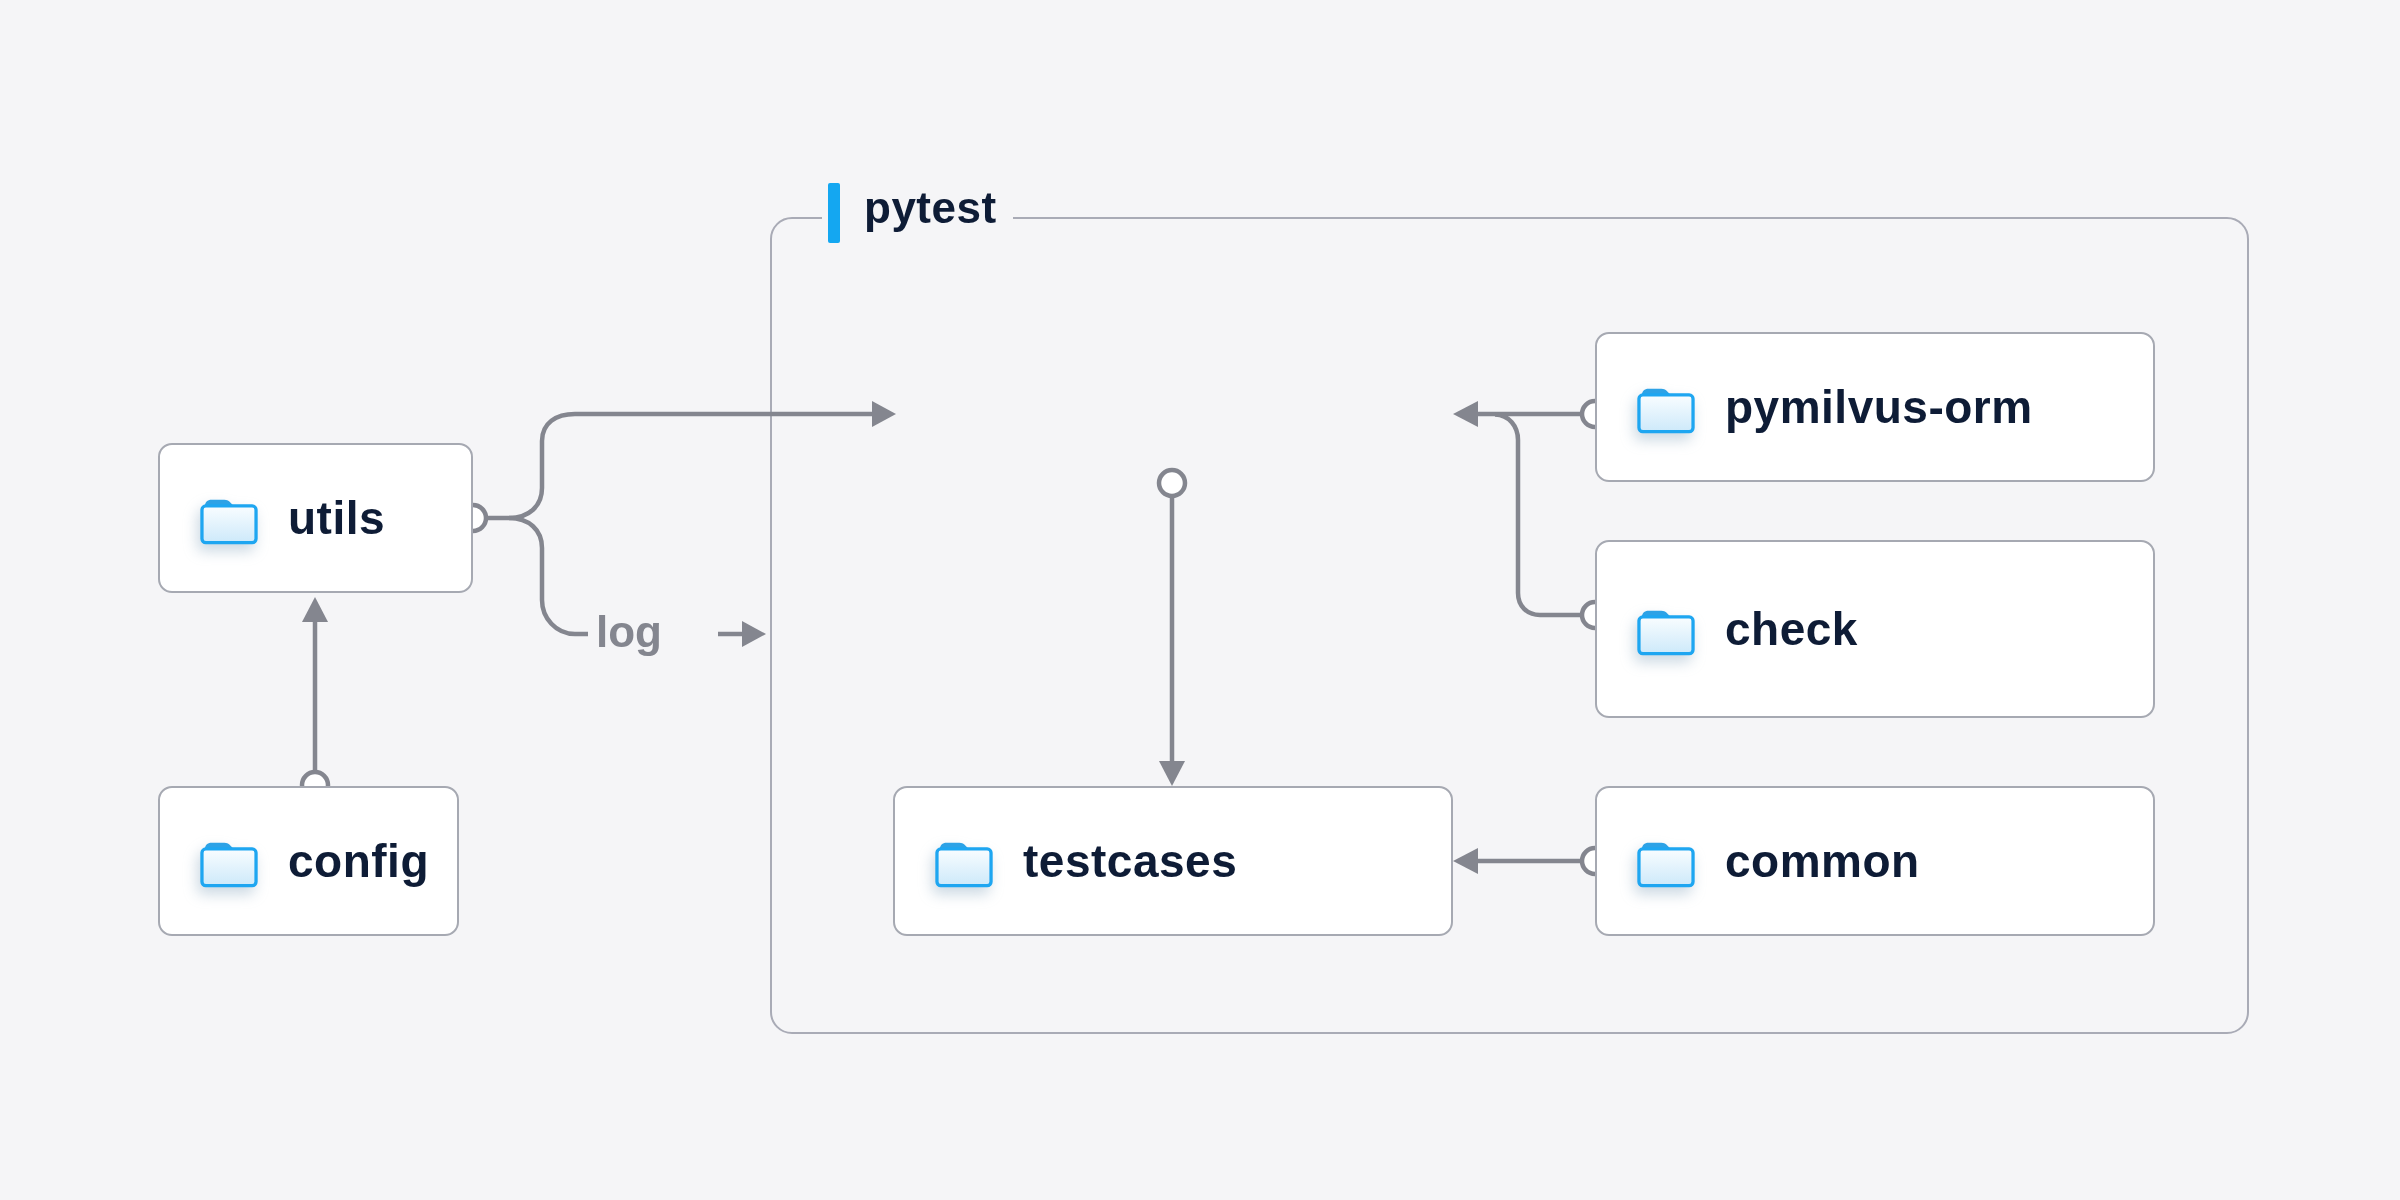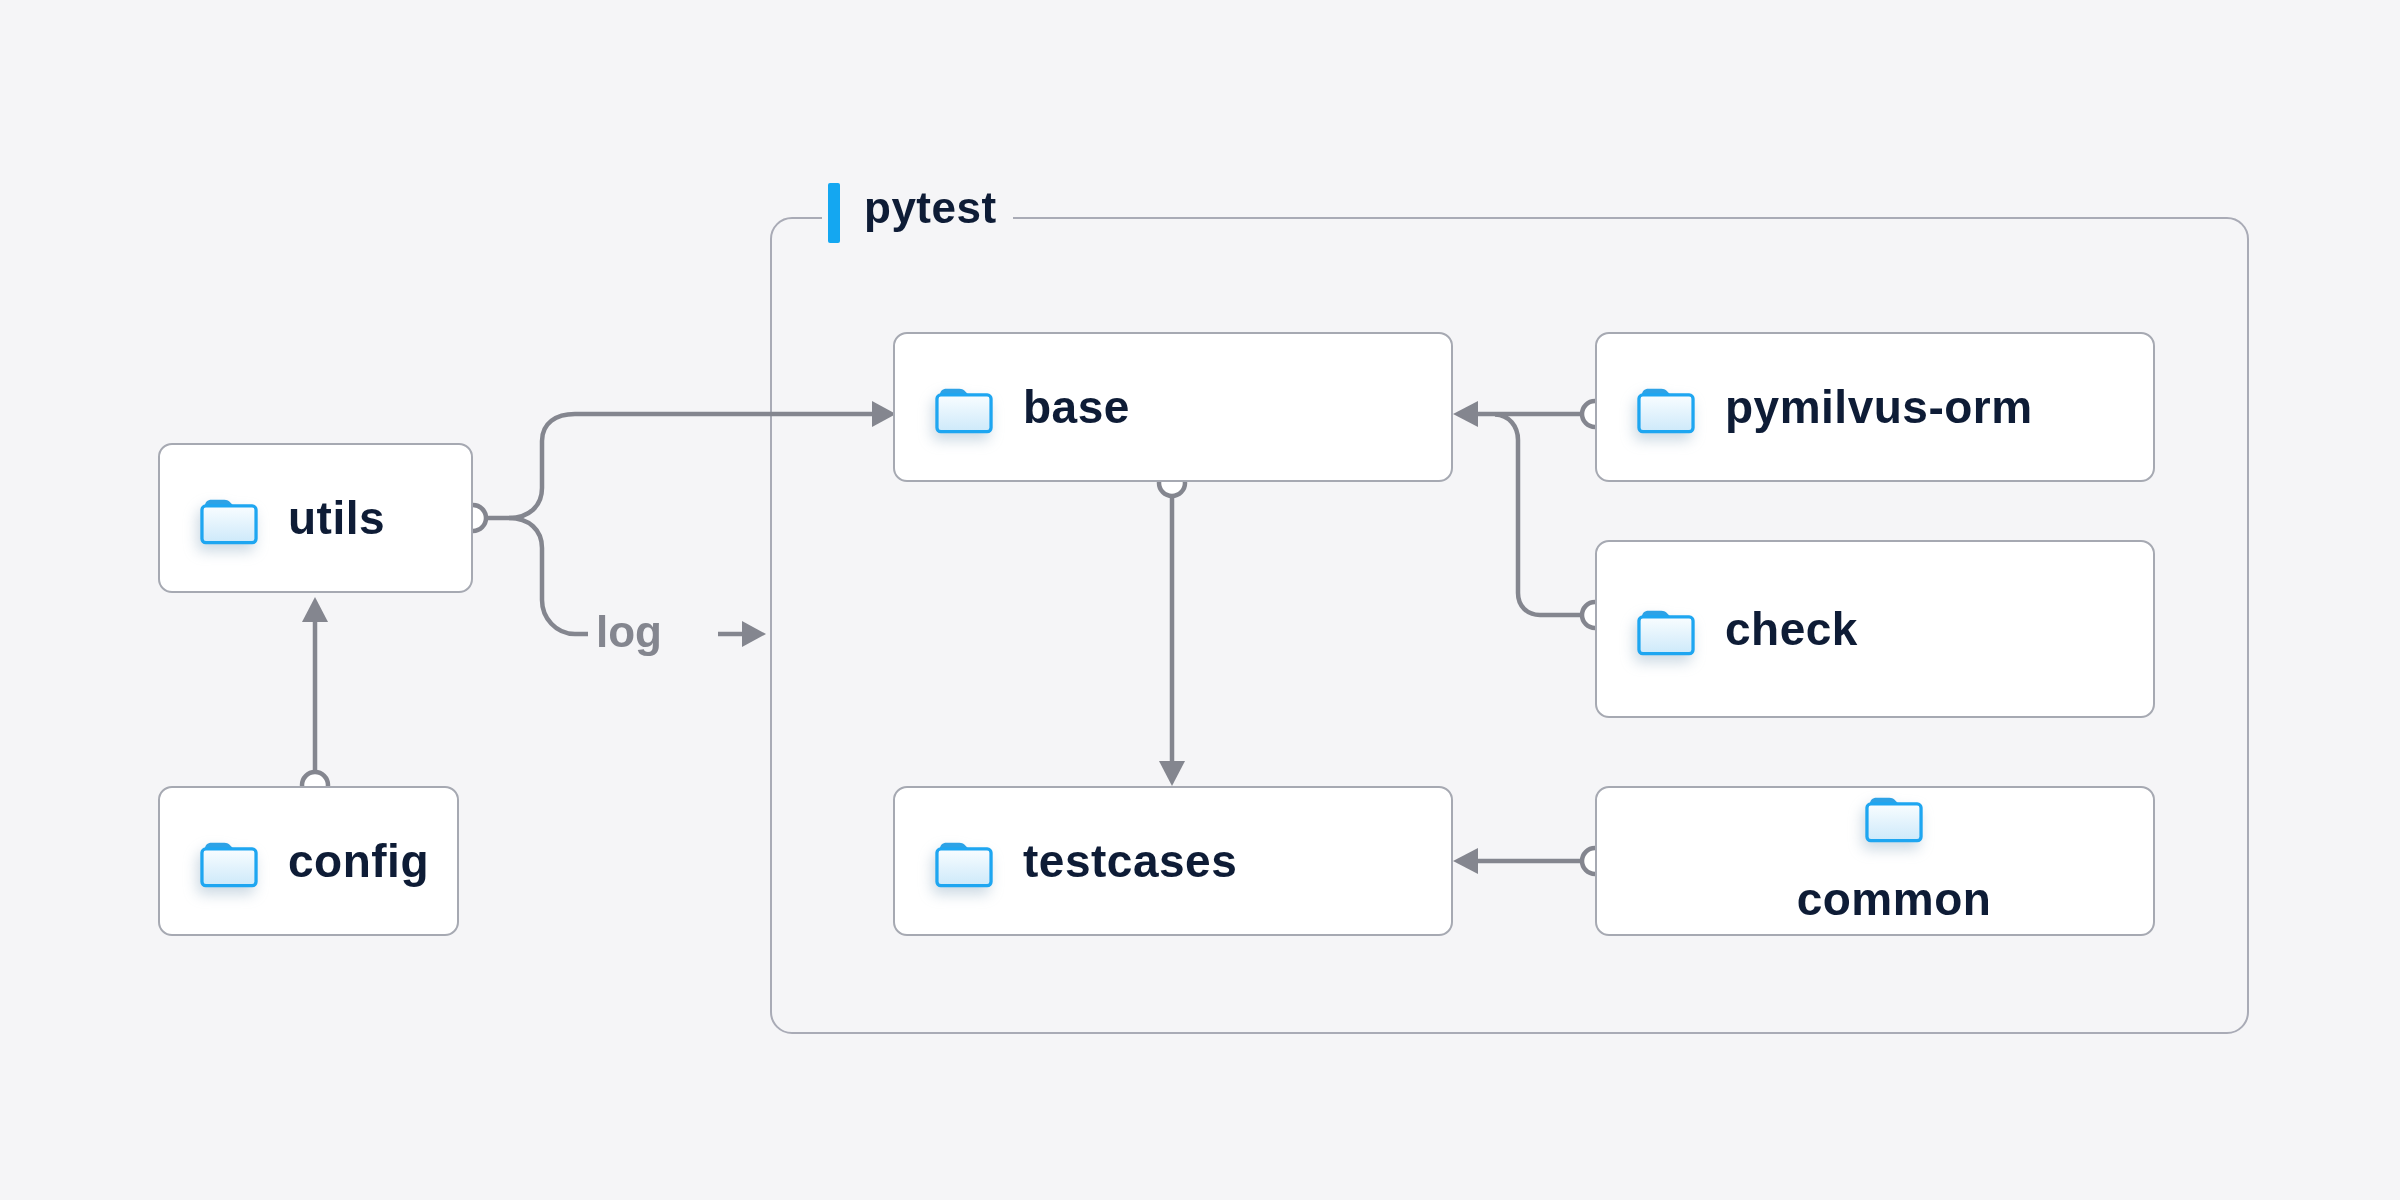--- a/index.html
+++ b/index.html
@@ -112,27 +112,20 @@
   </div>
 
   <div class="node" style="left:158px;top:786px;width:301px;height:150px;">
     <svg class="ficon" width="62" height="56" viewBox="0 0 64 58">
       <path d="M7 17 C7 12.6 9.6 10 14 10 h13 c3 0 5.2 1.1 6.6 3.2 L37.5 17 Z" fill="#2da2e6"></path>
       <rect x="4" y="16.5" width="56" height="38" rx="4" fill="url(#fgrad)" stroke="#1ea6f1" stroke-width="3.4"></rect>
     </svg>
     <span class="nlabel">config</span>
   </div>
 
-  <div class="node" style="left:893px;top:332px;width:560px;height:150px;">
-    <svg class="ficon" width="62" height="56" viewBox="0 0 64 58">
-      <path d="M7 17 C7 12.6 9.6 10 14 10 h13 c3 0 5.2 1.1 6.6 3.2 L37.5 17 Z" fill="#2da2e6"></path>
-      <rect x="4" y="16.5" width="56" height="38" rx="4" fill="url(#fgrad)" stroke="#1ea6f1" stroke-width="3.4"></rect>
-    </svg>
-    <span class="nlabel">base</span>
-  </div>
 
   <div class="node" style="left:1595px;top:332px;width:560px;height:150px;">
     <svg class="ficon" width="62" height="56" viewBox="0 0 64 58">
       <path d="M7 17 C7 12.6 9.6 10 14 10 h13 c3 0 5.2 1.1 6.6 3.2 L37.5 17 Z" fill="#2da2e6"></path>
       <rect x="4" y="16.5" width="56" height="38" rx="4" fill="url(#fgrad)" stroke="#1ea6f1" stroke-width="3.4"></rect>
     </svg>
     <span class="nlabel">pymilvus-orm</span>
   </div>
 
   <div class="node" style="left:1595px;top:540px;width:560px;height:178px;">
@@ -144,21 +137,21 @@
   </div>
 
   <div class="node" style="left:893px;top:786px;width:560px;height:150px;">
     <svg class="ficon" width="62" height="56" viewBox="0 0 64 58">
       <path d="M7 17 C7 12.6 9.6 10 14 10 h13 c3 0 5.2 1.1 6.6 3.2 L37.5 17 Z" fill="#2da2e6"></path>
       <rect x="4" y="16.5" width="56" height="38" rx="4" fill="url(#fgrad)" stroke="#1ea6f1" stroke-width="3.4"></rect>
     </svg>
     <span class="nlabel">testcases</span>
   </div>
 
-  <div class="node" style="left:1595px;top:786px;width:560px;height:150px;flex-direction:column;">
+  <div class="node" style="left:1595px;top:786px;width:560px;height:150px;">
     <svg class="ficon" width="62" height="56" viewBox="0 0 64 58">
       <path d="M7 17 C7 12.6 9.6 10 14 10 h13 c3 0 5.2 1.1 6.6 3.2 L37.5 17 Z" fill="#2da2e6"></path>
       <rect x="4" y="16.5" width="56" height="38" rx="4" fill="url(#fgrad)" stroke="#1ea6f1" stroke-width="3.4"></rect>
     </svg>
     <span class="nlabel">common</span>
   </div>
 
 </div>
 
 </body></html>

